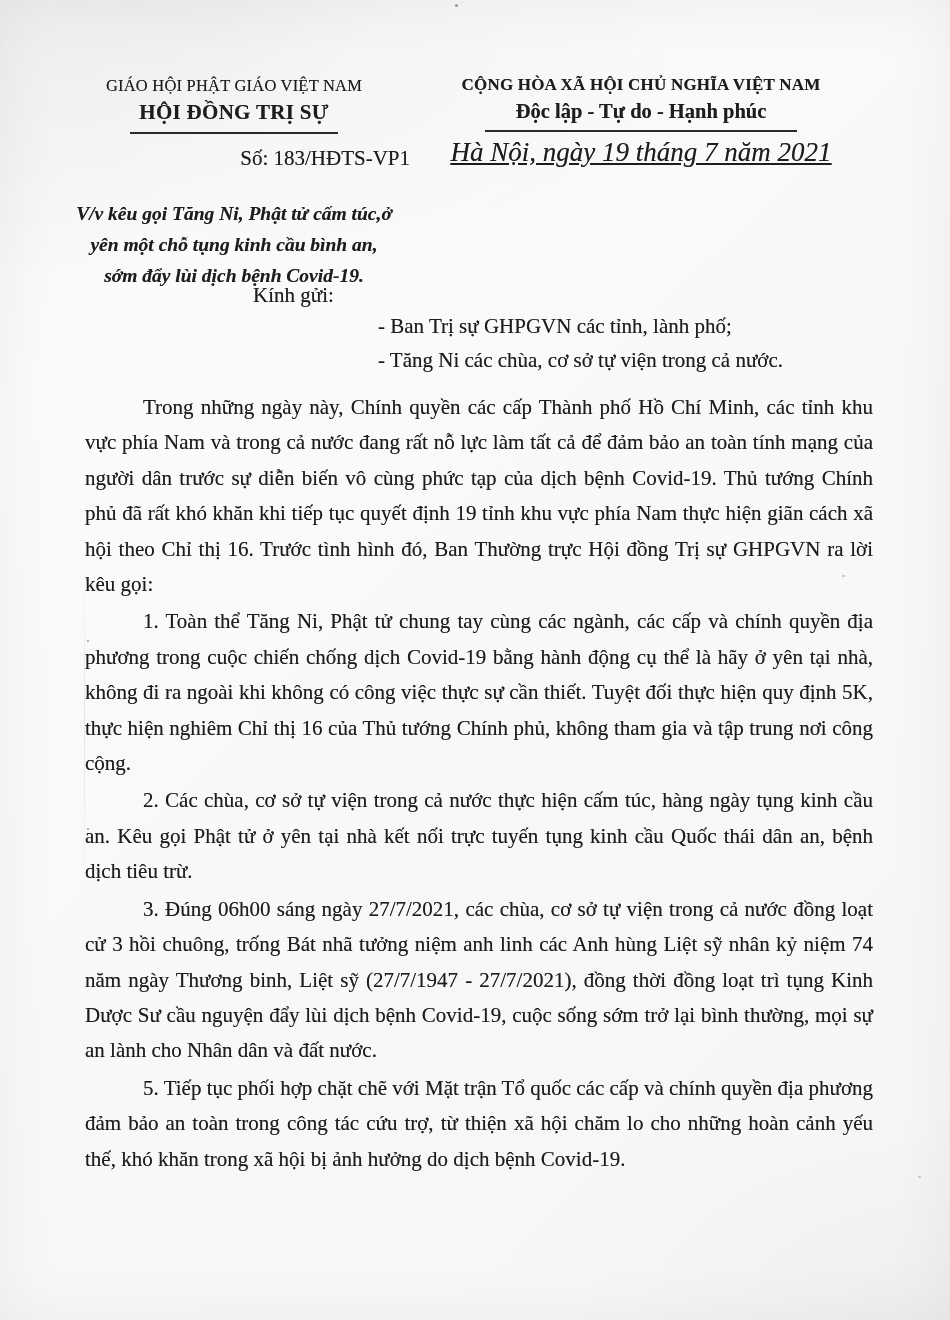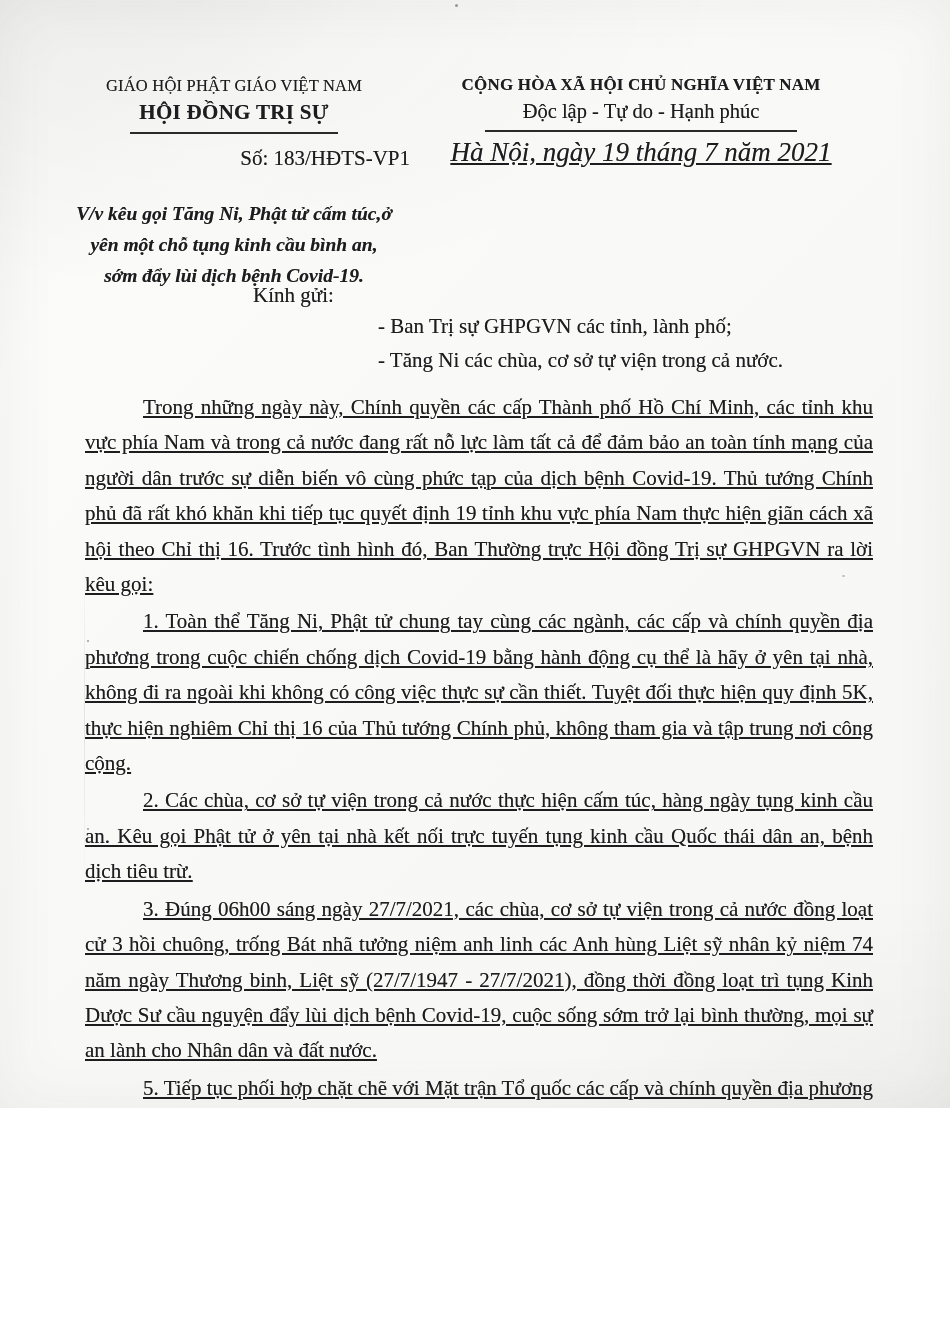--- a/index.html
+++ b/index.html
@@ -3,21 +3,21 @@
 <meta charset="utf-8">
 <style>
   html,body{margin:0;padding:0;}
   body{
     width:950px;height:1320px;
     font-family:"Liberation Serif","DejaVu Serif",serif;
     background:#ffffff;
   }
   .page{
     position:relative;
-    width:950px;height:1108px;
+    width:950px;height:1320px;
     overflow:hidden;
     color:#1d1d20;
     background:
       radial-gradient(ellipse 900px 500px at 20% 0%, rgba(0,0,0,0.035), rgba(0,0,0,0) 60%),
       radial-gradient(ellipse 700px 400px at 100% 100%, rgba(0,0,0,0.03), rgba(0,0,0,0) 55%),
       linear-gradient(135deg,#f4f4f2 0%,#fbfbfa 18%,#f8f8f6 55%,#f6f6f4 100%);
     box-shadow:inset 0 0 60px rgba(90,90,90,0.08);
   }
   .txt{ text-shadow:0 0 .6px rgba(30,30,30,.55); }
 
@@ -30,35 +30,35 @@
   .council{ font-size:21px; font-weight:bold; line-height:28px; letter-spacing:.3px;}
   .rule-left{ width:208px; height:2px; background:#2a2a2c; margin:6px auto 0 auto; }
   .doc-number{ font-size:21px; margin-top:12px;text-align:right; }
   .subject{ font-size:19.5px; font-style:italic; font-weight:bold; line-height:31px; margin-top:27px; }
 
   .hdr-right{
     position:absolute; left:408px; top:72px; width:466px;
     text-align:center;
   }
   .republic{ font-size:17px; font-weight:bold; letter-spacing:.2px; line-height:25px;}
-  .motto{ font-size:20.5px; font-weight:normal; line-height:28px; }
+  .motto{ font-size:20.5px; font-weight:bold; line-height:28px; }
   .rule-right{ width:312px; height:2px; background:#2a2a2c; margin:5px auto 0 auto; }
   .dateline{ font-size:27px; font-style:italic; margin-top:5px;text-decoration:underline; }
 
   
   .salutation{ position:absolute; left:253px; top:283px; font-size:21px; }
   .recipients{ position:absolute; left:378px; top:309px; font-size:21px; line-height:34px; }
 
   
   .body-text{
     position:absolute; left:85px; top:390px; width:788px;
     font-size:21px; line-height:35.4px;
     text-align:justify;
   }
-  .body-text p{ margin:0 0 2px 0; text-indent:58px;text-decoration:underline; }
+  .body-text p{ margin:0 0 2px 0; text-indent:58px; }
 
   
   .speck{ position:absolute; background:#4c4c4c; border-radius:50%; opacity:.55; }
   .s1{ left:455px; top:4px;  width:3px; height:3px; }
   .s2{ left:86px;  top:578px; width:2px; height:3px; }
   .s3{ left:87px;  top:640px; width:2px; height:2px; }
   .s4{ left:86px;  top:695px; width:2px; height:3px; }
   .s5{ left:87px;  top:828px; width:2px; height:2px; }
   .s6{ left:842px; top:575px; width:3px; height:2px; opacity:.35;}
   .s7{ left:918px; top:1176px; width:3px; height:2px; opacity:.3;}

